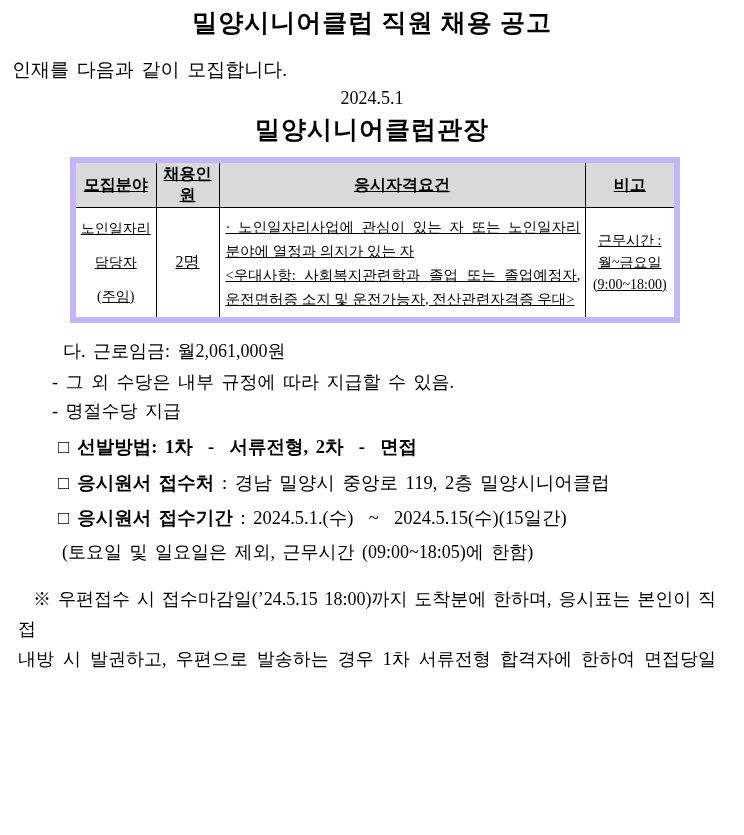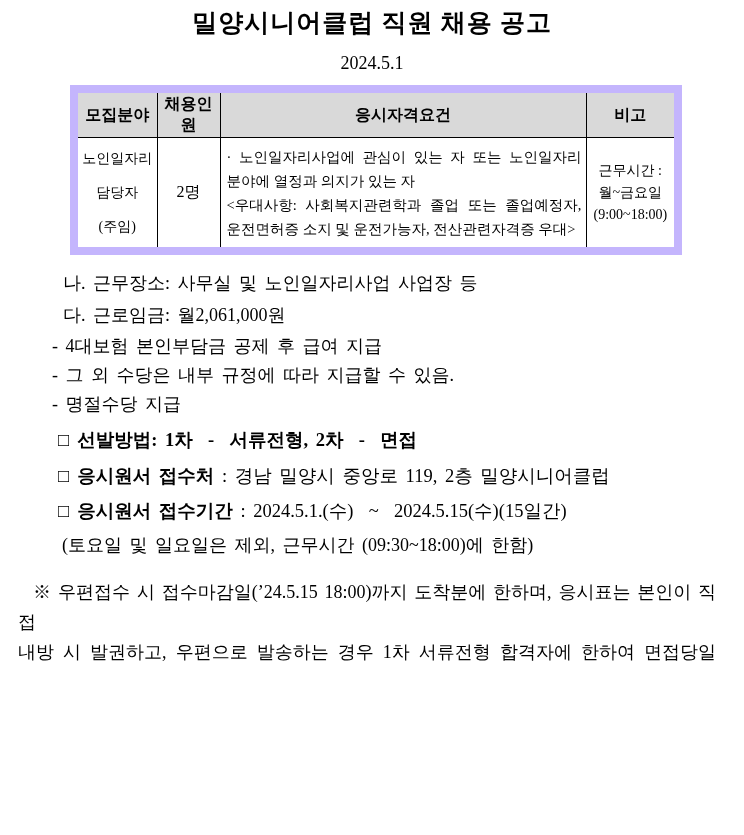--- a/index.html
+++ b/index.html
@@ -45,21 +45,22 @@
     font-size: 18px;
     font-weight: 700;
     word-spacing: 4px;
   }
   .bullet { font-weight: 700; margin-right: 8px; }
   table.recruit {
     border-collapse: collapse;
     table-layout: fixed;
     width: 604px;
     margin: 11px 0 0 70px;
-    border: 8px solid #c4b5fd;
+    border: 6px solid #c4b5fd;
+    text-decoration: underline;
   }
   table.recruit th, table.recruit td { border: 1px solid #000; }
   table.recruit th {
     height: 25px;
     font-size: 16px;
     font-weight: 700;
     text-align: center;
     word-spacing: 1px;
   }
   td.field, td.count, td.note { text-align: center; vertical-align: middle; }
@@ -103,24 +104,26 @@
   .pre { white-space: pre-wrap; }
 </style>
 </head>
 <body>
 
 <div class="page">
 
   <div class="title">밀양시니어클럽 직원 채용 공고</div>
 
   <div class="intro">
+    <div>인재를 다음과 같이 모집합니다.</div>
   </div>
 
   <div class="date-line">2024.5.1</div>
 
+  <div class="issuer">밀양시니어클럽관장</div>
 
 
   <table class="recruit">
     <colgroup>
       <col style="width:83px">
         <col style="width:63px">
         <col style="width:366px">
         <col style="width:92px">
     </colgroup>
     <thead>
@@ -148,40 +151,38 @@
         <td class="note">
           <div>근무시간 :</div>
           <div>월~금요일</div>
           <div>(9:00~18:00)</div>
         </td>
       </tr>
     </tbody>
   </table>
 
   <div class="list">
-    <div class="li">나. 근무장소: 사무실 및 노인일자리사업 사업장 등</div>
     <div class="li">다. 근로임금: 월2,061,000원</div>
-    <div class="li sub">- 4대보험 본인부담금 공제 후 급여 지급</div>
     <div class="li sub">- 그 외 수당은 내부 규정에 따라 지급할 수 있음.</div>
     <div class="li sub">- 명절수당 지급</div>
   </div>
 
   <div class="h2 h2-method">
     <span class="bullet">□</span><span class="b pre">선발방법: 1차  -  서류전형, 2차  -  면접</span>
   </div>
 
   <div class="h2 h2-place">
     <span class="bullet">□</span><span class="b">응시원서 접수처</span><span class="pre"> : 경남 밀양시 중앙로 119, 2층 밀양시니어클럽</span>
   </div>
 
   <div class="h2 h2-period">
     <span class="bullet">□</span><span class="b">응시원서 접수기간</span><span class="pre"> : 2024.5.1.(수)  ~  2024.5.15(수)(15일간)</span>
   </div>
 
-  <div class="subnote">(토요일 및 일요일은 제외, 근무시간 (09:30~18:00)에 한함)</div>
+  <div class="subnote">(토요일 및 일요일은 제외, 근무시간 (09:00~18:05)에 한함)</div>
 
   <div class="footnote">
     <div class="jline indent2">※ 우편접수 시 접수마감일(’24.5.15 18:00)까지 도착분에 한하며, 응시표는 본인이 직접</div>
     <div class="jline">내방 시 발권하고, 우편으로 발송하는 경우 1차 서류전형 합격자에 한하여 면접당일</div>
 
   </div>
 
 </div>
 
 </body></html>

